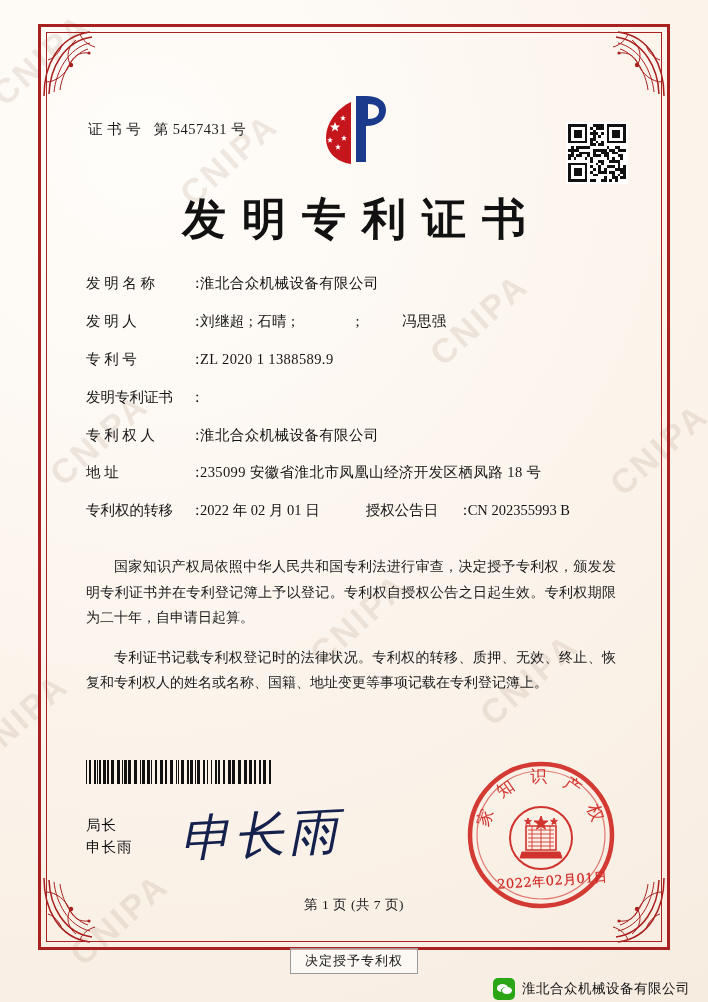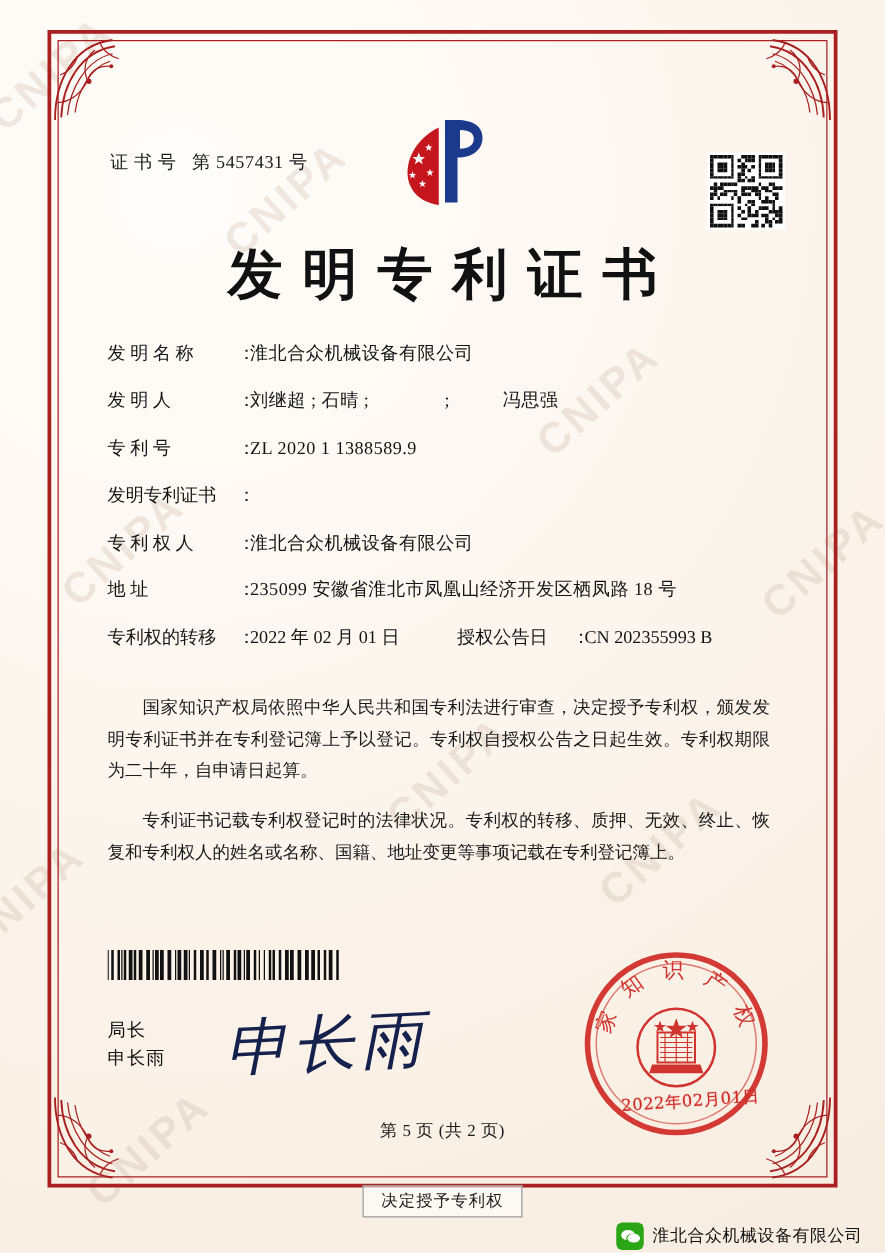--- a/index.html
+++ b/index.html
@@ -927,21 +927,21 @@
           <path d="M62 70 L88 70 M62 74 L88 74 M62 78 L88 78 M62 82 L88 82 M62 86 L88 86" stroke-width="0.9"></path>
           <path d="M66 66 L66 90 M75 66 L75 90 M84 66 L84 90" stroke-width="0.9"></path>
           <polygon points="75,56 76.8,61 82,61 77.8,64.2 79.4,69.2 75,66 70.6,69.2 72.2,64.2 68,61 73.2,61"></polygon>
           <polygon points="62,58 62.9,60.4 65.4,60.4 63.4,62 64.1,64.5 62,63 59.9,64.5 60.6,62 58.6,60.4 61.1,60.4"></polygon>
           <polygon points="88,58 88.9,60.4 91.4,60.4 89.4,62 90.1,64.5 88,63 85.9,64.5 86.6,62 84.6,60.4 87.1,60.4"></polygon>
         </g>
       </svg>
     </div>
     <div id="seal-date">2022年02月01日</div>
 
-    <div id="page-num">第 5 页 (共 2 页)</div>
+    <div id="page-num">第 1 页 (共 7 页)</div>
   </div>
 
   <div id="footer-note">决定授予专利权</div>
 
   <div id="wechat-bar">
     <div id="wechat-icon"></div>
     <div id="wechat-text">淮北合众机械设备有限公司</div>
   </div>
 </div>
 

